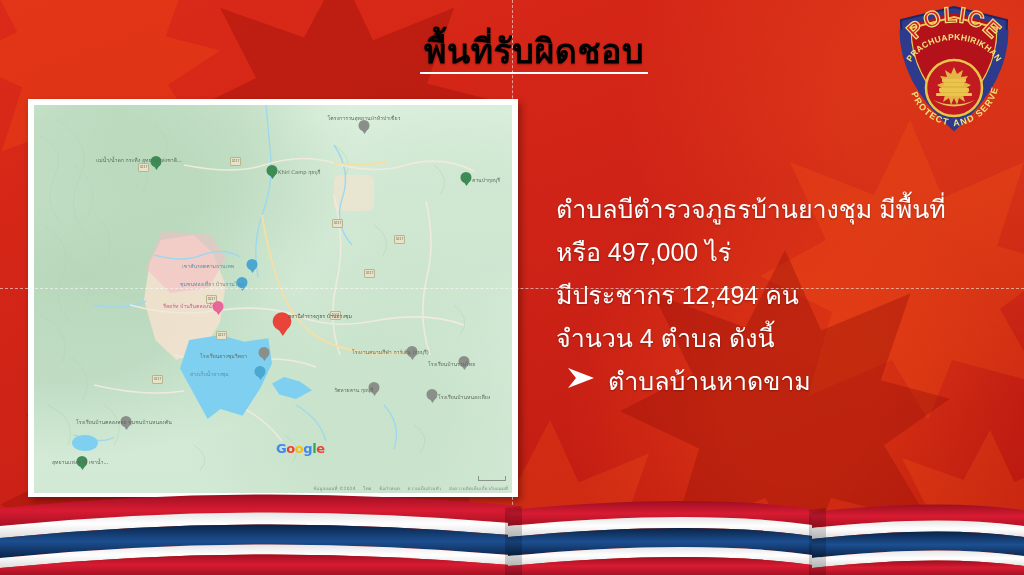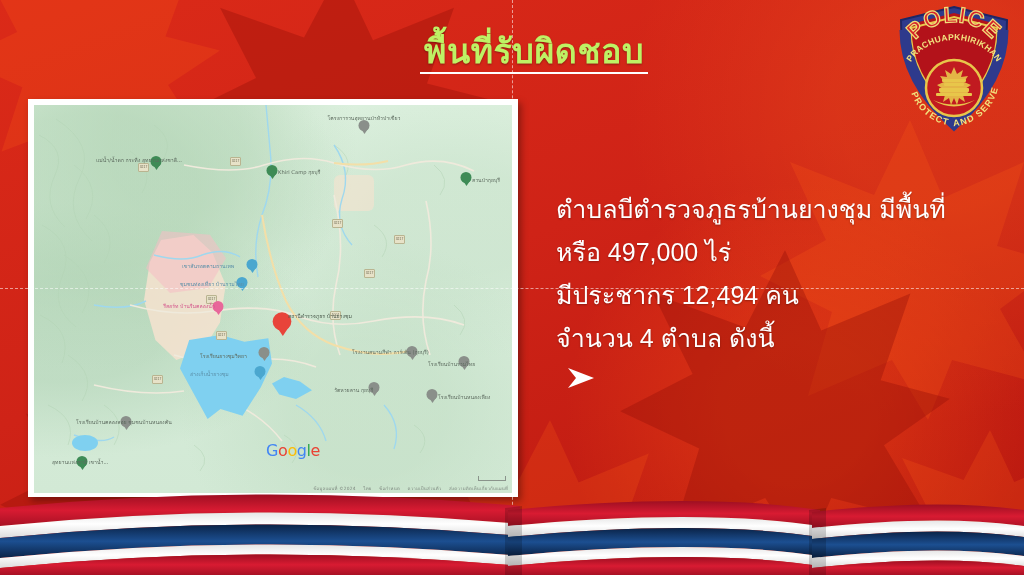--- a/index.html
+++ b/index.html
@@ -42,21 +42,21 @@
 
   
   .guide-h{position:absolute;left:0;right:0;top:288px;height:0;
     border-top:1px dashed rgba(255,255,255,0.55);}
   .guide-v{position:absolute;top:0;bottom:0;left:512px;width:0;
     border-left:1px dashed rgba(255,255,255,0.55);}
 
   
   .title{
     position:absolute;left:0;right:0;top:24px;
-    text-align:center;color:#bef264;
+    text-align:center;color:#000000;
     font-size:34px;font-weight:bold;
     letter-spacing:0.5px;
     text-shadow:0 1px 2px rgba(0,0,0,0.35);
     padding-left:44px;
   }
   .title .ul{
     border-bottom:2px solid #ffffff;
     padding:0 4px 2px 4px;
   }
 
@@ -129,22 +129,22 @@
   .mlabel.blu{color:#5a8fa8;}
   .mlabel.ctr{text-align:center;}
 
   .shield{
     position:absolute;width:9px;height:7px;
     background:#e7e2c8;border:.5px solid #b9b490;border-radius:1px;
     font-size:3.4px;color:#6b6750;text-align:center;line-height:7px;
   }
 
   .gmlogo{
-    position:absolute;left:232px;top:336px;
-    font-size:16px;font-weight:normal;letter-spacing:-0.4px;
+    position:absolute;left:242px;top:336px;
+    font-size:13px;font-weight:bold;letter-spacing:-0.4px;
     font-family:"DejaVu Sans",sans-serif;
   }
   .gmlogo span:nth-child(1){color:#4285F4;}
   .gmlogo span:nth-child(2){color:#EA4335;}
   .gmlogo span:nth-child(3){color:#FBBC05;}
   .gmlogo span:nth-child(4){color:#4285F4;}
   .gmlogo span:nth-child(5){color:#34A853;}
   .gmlogo span:nth-child(6){color:#EA4335;}
 
   .attrib{
@@ -361,20 +361,21 @@
     <div class="ln">ตำบลบีตำรวจภูธรบ้านยางชุม มีพื้นที่</div>
     <div class="ln">หรือ 497,000 ไร่</div>
     <div class="ln">มีประชากร   12,494 คน</div>
     <div class="ln">จำนวน 4 ตำบล ดังนี้</div>
     <div class="bullet">
       <span class="arrow">
         <svg width="30" height="24" viewBox="0 0 30 24">
             <path d="M2 2 L28 12 L2 22 L10 12 Z" fill="#ffffff"></path>
           </svg>
       </span>
+      <span>ตำบลบ้านหาดขาม</span>
     </div>
   </div>
 
   <div class="badge">
     <svg viewBox="0 0 122 128" width="122" height="128">
       <defs>
         <path id="arcTop" d="M18 44 A46 40 0 0 1 104 44"></path>
         <path id="arcMid" d="M16 62 A48 40 0 0 1 106 62"></path>
         <path id="arcBotL" d="M16 72 A48 48 0 0 0 61 122"></path>
         <path id="arcBotR" d="M61 122 A48 48 0 0 0 106 72"></path>

